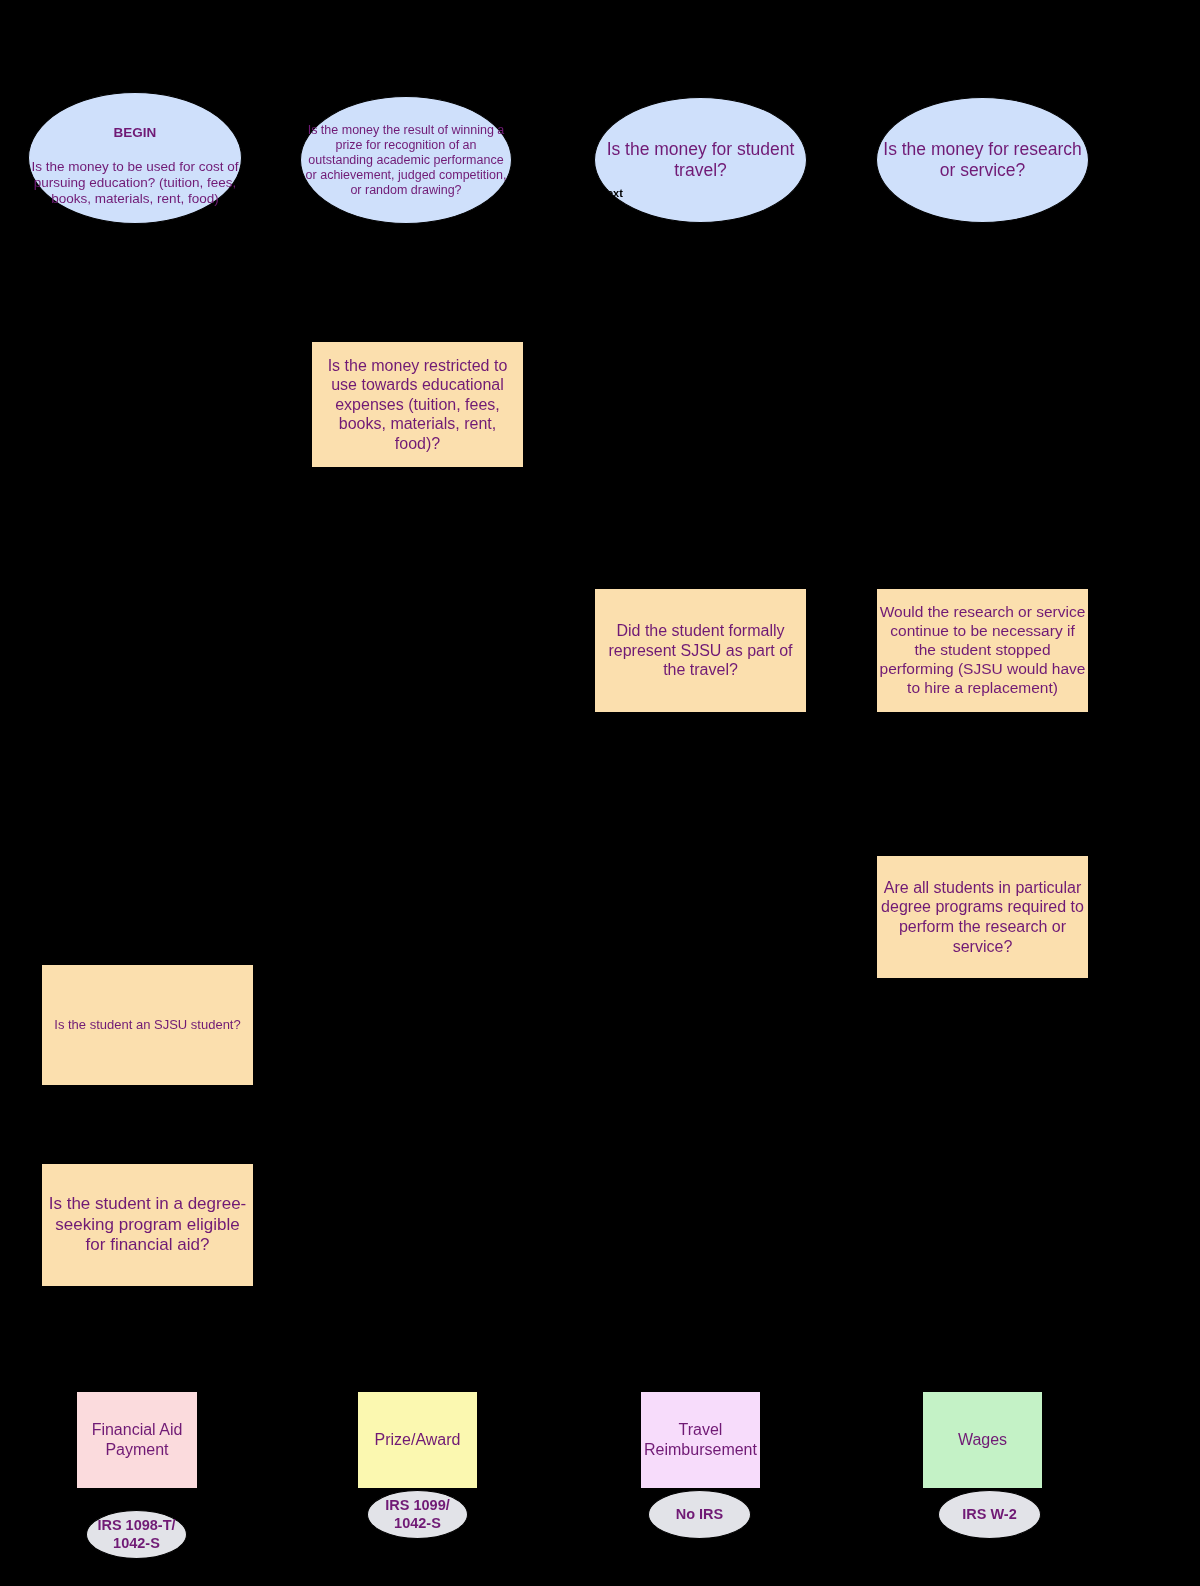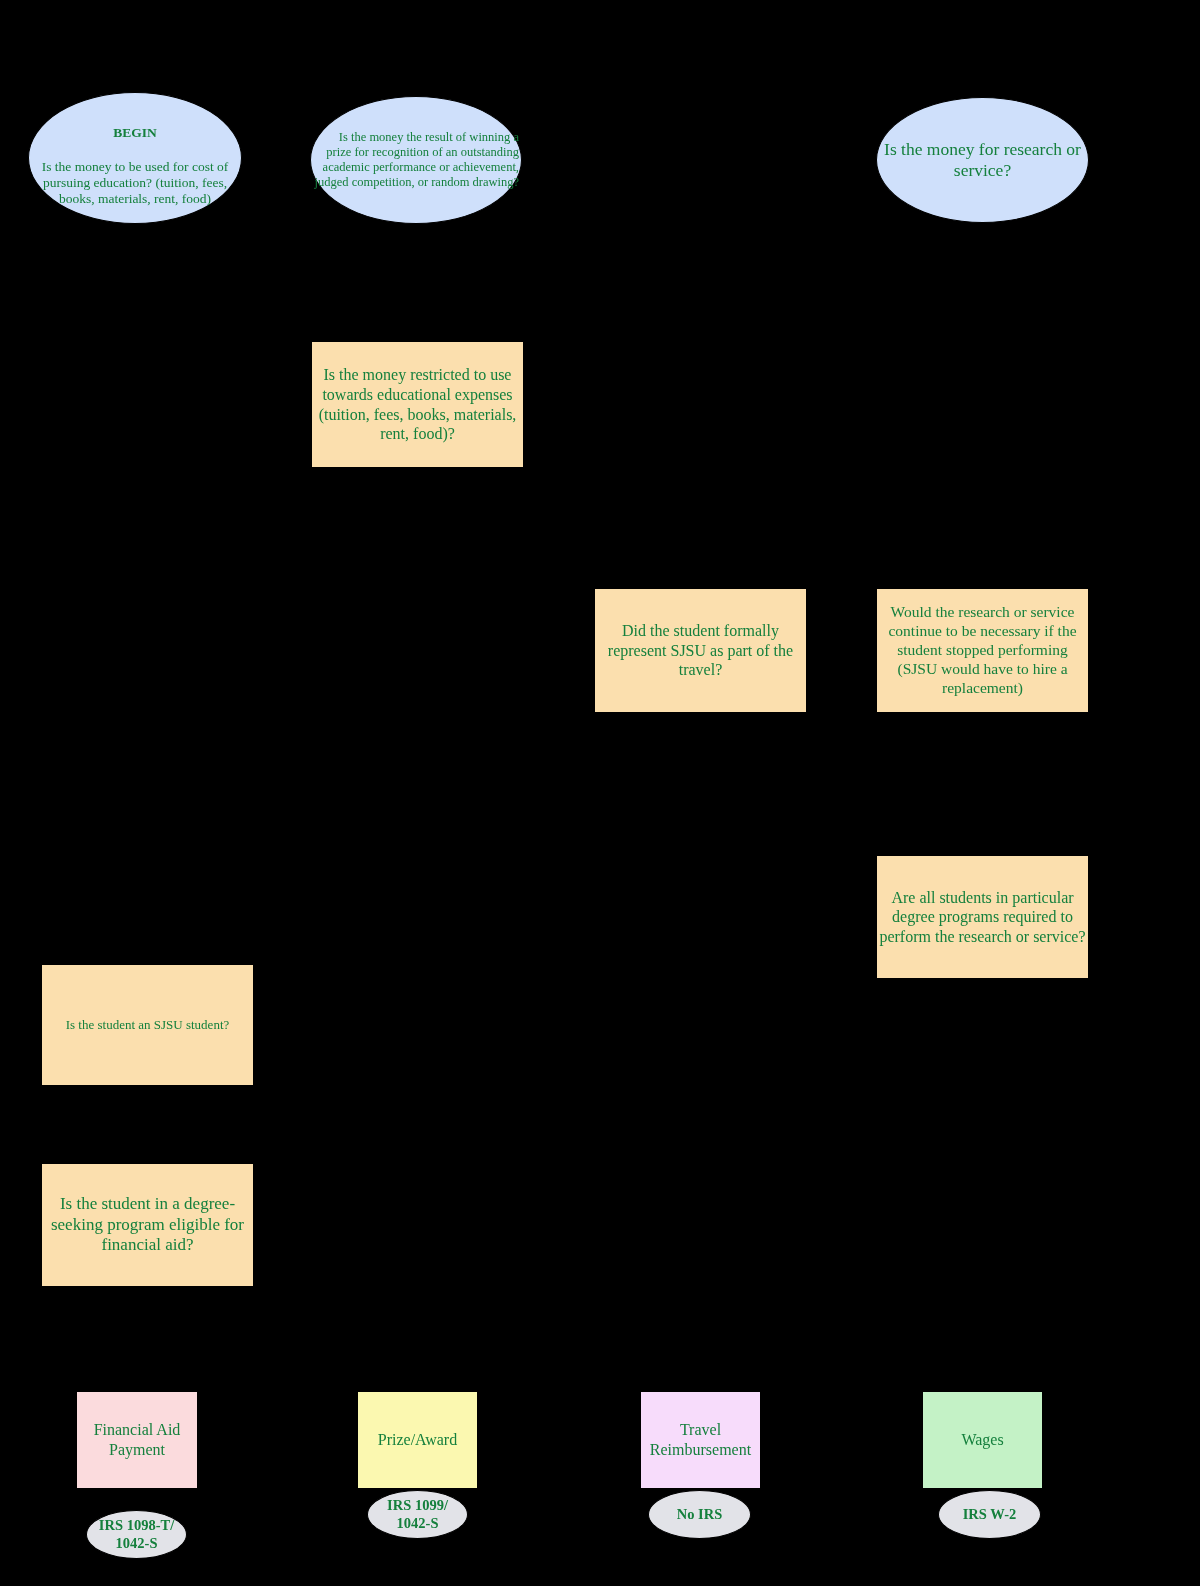--- a/index.html
+++ b/index.html
@@ -22,22 +22,21 @@
     height: 1586px;
   }
   .node {
     position: absolute;
     box-sizing: border-box;
     display: flex;
     align-items: center;
     justify-content: center;
     text-align: center;
     line-height: 1.22;
-    color: #15803d;
-    font-family: Liberation Serif, serif;
+    color: #701a75;
   }
   .node > .txt {
     display: block;
     width: 100%;
     padding: 0 2px;
     white-space: pre-line;
   }
 
   
   .oval {
@@ -98,24 +97,27 @@
 
 <div id="canvas">
 
   <div class="node oval oval-begin" style="left:28px; top:92px; width:214px; height:132px;">
     <span class="txt">
       <span class="begin-title">BEGIN</span>
       <span>Is the money to be used for cost of pursuing education? (tuition, fees, books, materials, rent, food)</span>
     </span>
   </div>
 
-  <div class="node oval oval-prize" style="left:310px; top:96px; width:212px; height:128px;text-align:right;">
+  <div class="node oval oval-prize" style="left:300px; top:96px; width:212px; height:128px;">
     <span class="txt">Is the money the result of winning a prize for recognition of an outstanding academic performance or achievement, judged competition, or random drawing?</span>
   </div>
 
+  <div class="node oval oval-plain" style="left:594px; top:97px; width:213px; height:126px;">
+    <span class="txt">Is the money for student travel?</span>
+  </div>
 
   <div class="free-label" style="left:601px; top:187px;">Text</div>
 
   <div class="node oval oval-plain" style="left:876px; top:97px; width:213px; height:126px;">
     <span class="txt">Is the money for research or service?</span>
   </div>
 
   <div class="node box" style="left:311px; top:341px; width:213px; height:127px;">
     <span class="txt">Is the money restricted to use towards educational expenses (tuition, fees, books, materials, rent, food)?</span>
   </div>

